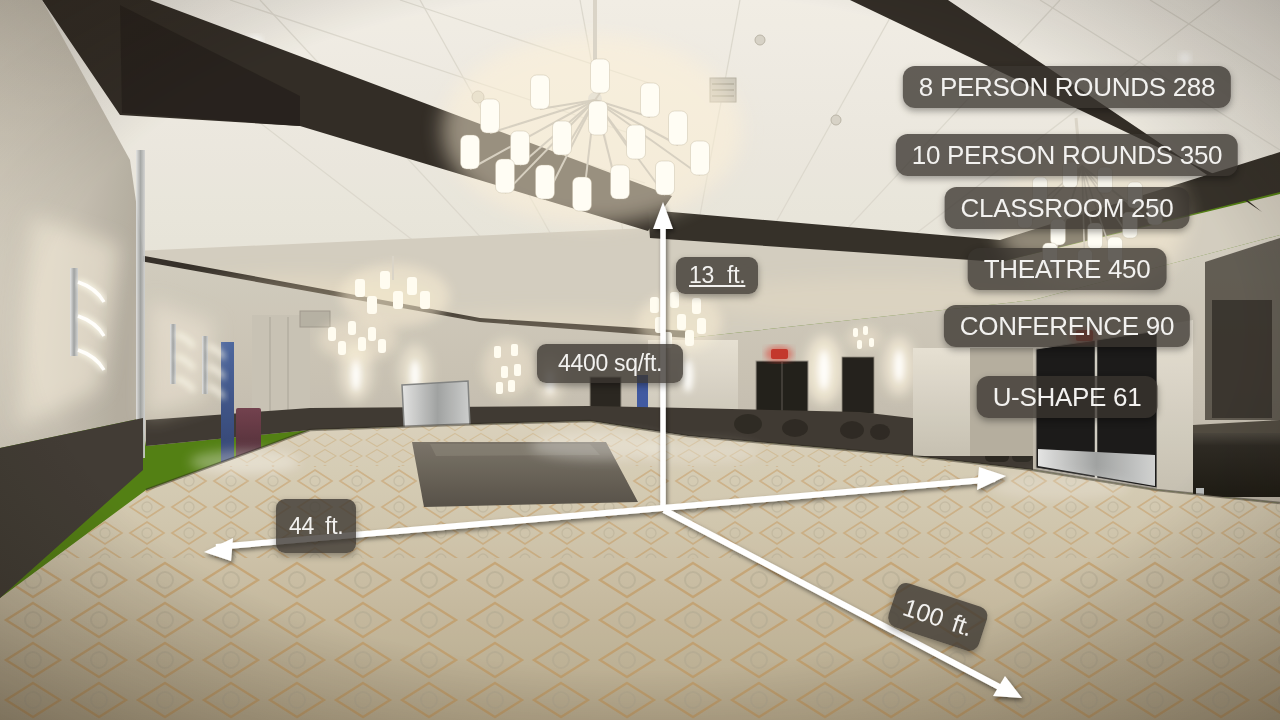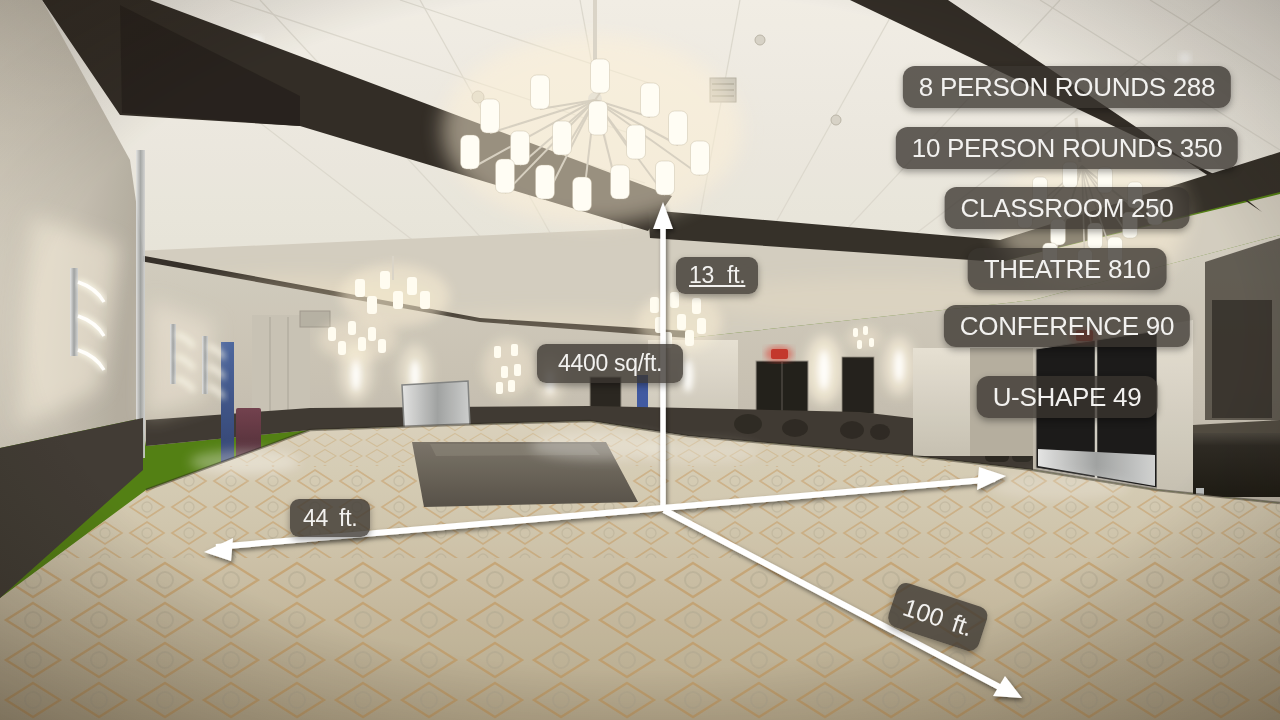--- a/index.html
+++ b/index.html
@@ -7,21 +7,21 @@
          font-family:"Liberation Sans","DejaVu Sans",sans-serif;background:#4d7c0f;}
   #scene{position:absolute;left:0;top:0;}
   .badge{position:absolute;display:flex;align-items:center;justify-content:center;
          background:rgba(58,53,47,0.78);color:#f2f1ef;border-radius:12px;
          box-shadow:0 3px 7px rgba(0,0,0,0.35);white-space:nowrap;
          letter-spacing:-0.3px;}
   .cap{height:42px;font-size:26px;padding:0 16px;transform:translateX(-50%);}
   .dim{border-radius:9px;}
   #dim-height{left:676px;top:257px;height:37px;font-size:23px;padding:0 13px;word-spacing:7px;text-decoration:underline;}
   #dim-area{left:537px;top:344px;height:39px;font-size:23px;padding:0 21px;}
-  #dim-width{left:276px;top:499px;height:22px;font-size:23px;padding:8px 13px;word-spacing:5px;margin-left:14px;}
+  #dim-width{left:276px;top:499px;height:22px;font-size:23px;padding:16px 13px;word-spacing:5px;}
   #dim-length{left:938px;top:617px;height:46px;font-size:25px;padding:0 12px;word-spacing:4px;
               transform:translate(-50%,-50%) rotate(18deg);border-radius:10px;}
 </style>
 </head>
 <body>
 
 <div id="stage">
 
 <svg id="scene" width="1280" height="720" viewBox="0 0 1280 720">
   <defs>
@@ -418,24 +418,24 @@
       <polygon points="1006,476 979,467 977,490" fill="#ffffff"></polygon>
     </g>
     <g>
       <line x1="664" y1="510" x2="1005" y2="690" stroke="#ffffff" stroke-width="6"></line>
       <polygon points="1022,698 993,696 1005,676" fill="#ffffff"></polygon>
     </g>
   </g>
 </svg>
 
 <div class="badge cap" style="left:1067px;top:66px">8 PERSON ROUNDS 288</div>
-<div class="badge cap" style="left:1067px;top:127px">10 PERSON ROUNDS 350</div>
+<div class="badge cap" style="left:1067px;top:134px">10 PERSON ROUNDS 350</div>
 <div class="badge cap" style="left:1067px;top:187px">CLASSROOM 250</div>
-<div class="badge cap" style="left:1067px;top:248px">THEATRE 810</div>
+<div class="badge cap" style="left:1067px;top:248px">THEATRE 450</div>
 <div class="badge cap" style="left:1067px;top:305px">CONFERENCE 90</div>
-<div class="badge cap" style="left:1067px;top:376px">U-SHAPE 49</div>
+<div class="badge cap" style="left:1067px;top:376px">U-SHAPE 61</div>
 
 <div class="badge dim" id="dim-height">13 ft.</div>
 <div class="badge dim" id="dim-area">4400 sq/ft.</div>
 <div class="badge dim" id="dim-width">44 ft.</div>
 <div class="badge dim" id="dim-length">100 ft.</div>
 
 </div>
 
 </body></html>

